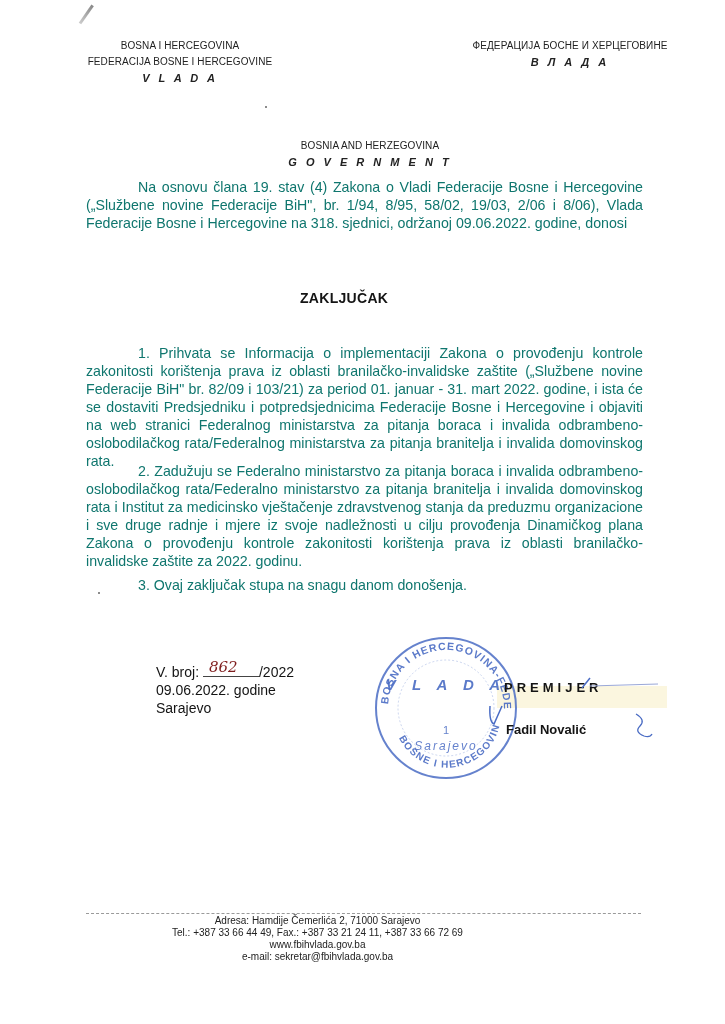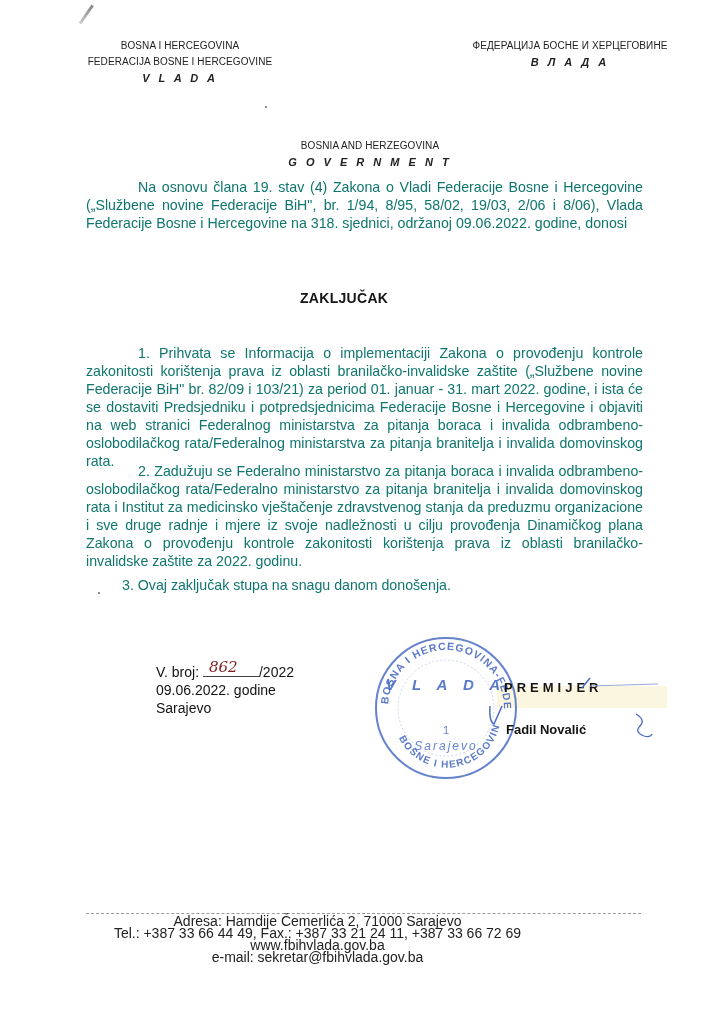--- a/index.html
+++ b/index.html
@@ -15,21 +15,21 @@
   .title { font-size: 14px; font-weight: bold; letter-spacing: 0.3px; }
   .sig-block { font-size: 14px; line-height: 18px; }
   .broj-line { display: inline-block; width: 56px; border-bottom: 1px solid #444; position: relative; height: 14px; vertical-align: baseline; }
   .handwritten { position: absolute; left: 6px; top: -4px; font-family: "DejaVu Serif", serif; font-style: italic;
                  color: #7f1d1d; font-size: 15px; }
   .stamp { position: absolute; left: 372px; top: 634px; width: 148px; height: 148px; }
   .premijer { font-weight: bold; font-size: 13px; letter-spacing: 4px; }
   .fadil { font-weight: bold; font-size: 13px; margin-top: 12px; }
   .highlight { position: absolute; left: 497px; top: 686px; width: 170px; height: 22px; background: #fbf6df; }
   .footer-line { position: absolute; left: 86px; top: 913px; width: 555px; border-top: 1px dashed #9a9a9a; }
-  .footer { font-size: 14px; line-height: 12px; text-align: center; color: #222; width: 635px; left: 0; top: 915px; }
+  .footer { font-size: 10px; line-height: 12px; text-align: center; color: #222; width: 635px; left: 0; top: 915px; }
   .dot { position: absolute; width: 2px; height: 2px; background: #666; border-radius: 1px; }
 </style>
 </head>
 <body>
 
 <div class="corner-mark"></div>
 
 <div class="abs hdr" style="left:80px; top:38px; width:200px;">
   <div>BOSNA I HERCEGOVINA</div>
   <div>FEDERACIJA BOSNE I HERCEGOVINE</div>
@@ -55,21 +55,21 @@
 
 <div class="abs para" style="left:86px; top:344px; width:557px;">
   <span class="indent"></span><span>1. Prihvata se Informacija o implementaciji Zakona o provođenju kontrole zakonitosti korištenja prava iz oblasti branilačko-invalidske zaštite („Službene novine Federacije BiH" br. 82/09 i 103/21) za period 01. januar - 31. mart 2022. godine, i ista će se dostaviti Predsjedniku i potpredsjednicima Federacije Bosne i Hercegovine i objaviti na web stranici Federalnog ministarstva za pitanja boraca i invalida odbrambeno-oslobodilačkog rata/Federalnog ministarstva za pitanja branitelja i invalida domovinskog rata.</span>
 </div>
 
 <div class="abs para" style="left:86px; top:462px; width:557px;">
   <span class="indent"></span><span>2. Zadužuju se Federalno ministarstvo za pitanja boraca i invalida odbrambeno-oslobodilačkog rata/Federalno ministarstvo za pitanja branitelja i invalida domovinskog rata i Institut za medicinsko vještačenje zdravstvenog stanja da preduzmu organizacione i sve druge radnje i mjere iz svoje nadležnosti u cilju provođenja Dinamičkog plana Zakona o provođenju kontrole zakonitosti korištenja prava iz oblasti branilačko-invalidske zaštite za 2022. godinu.</span>
 </div>
 
 <div class="dot" style="left:98px; top:592px;"></div>
-<div class="abs para" style="left:70px; top:576px; width:557px;">
+<div class="abs para" style="left:86px; top:576px; width:557px;">
   <span class="indent"></span><span>3. Ovaj zaključak stupa na snagu danom donošenja.</span>
 </div>
 
 <div class="abs sig-block" style="left:156px; top:662px;">
   <div>
     <span>V. broj:</span>
     <span class="broj-line">
       <span class="handwritten">862</span>
     </span><span>/2022</span>
   </div>

